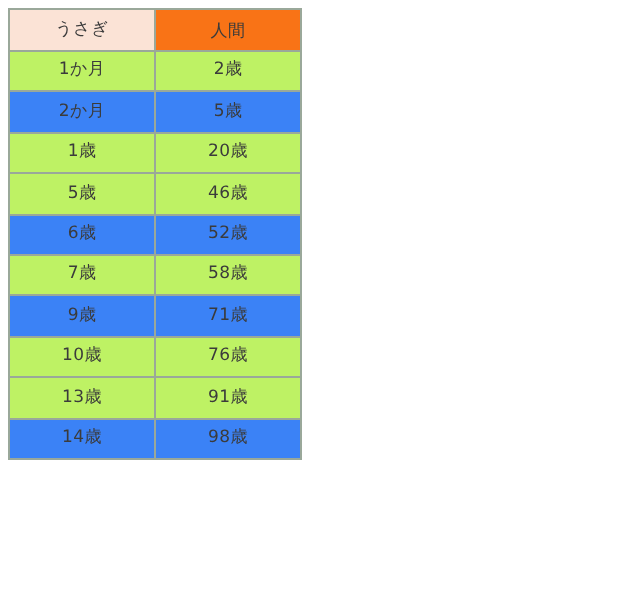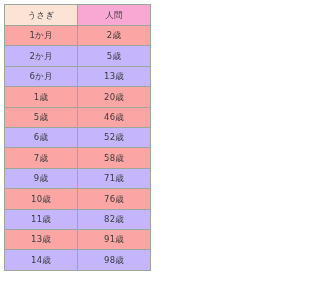--- a/index.html
+++ b/index.html
@@ -40,23 +40,23 @@
     padding: 0;
     height: 19.4px;
     letter-spacing: 0.2px;
     white-space: nowrap;
     overflow: hidden;
   }
   table.age-table thead th {
     height: 20px;
   }
   th.hdr-rabbit { background: #fbe3d6; }
-  th.hdr-human  { background: #f9a8d4; font-family: Liberation Serif, serif; }
-  tr.row-odd  td { background: #fca5a5; }
-  tr.row-even td { background: #c4b5fd; }
+  th.hdr-human  { background: #f97316; font-family: Liberation Serif, serif; }
+  tr.row-odd  td { background: #bef264; }
+  tr.row-even td { background: #3b82f6; }
 </style>
 </head>
 <body>
 
 <div id="age-table-wrap">
   <table class="age-table">
     <colgroup>
       <col class="c-rabbit">
       <col class="c-human">
     </colgroup>
@@ -68,24 +68,20 @@
     </thead>
     <tbody id="age-table-body">
         <tr class="row-odd">
           <td>1か月</td>
           <td>2歳</td>
         </tr>
         <tr class="row-even">
           <td>2か月</td>
           <td>5歳</td>
         </tr>
-        <tr class="row-even">
-          <td>6か月</td>
-          <td>13歳</td>
-        </tr>
         <tr class="row-odd">
           <td>1歳</td>
           <td>20歳</td>
         </tr>
         <tr class="row-odd">
           <td>5歳</td>
           <td>46歳</td>
         </tr>
         <tr class="row-even">
           <td>6歳</td>
@@ -96,24 +92,20 @@
           <td>58歳</td>
         </tr>
         <tr class="row-even">
           <td>9歳</td>
           <td>71歳</td>
         </tr>
         <tr class="row-odd">
           <td>10歳</td>
           <td>76歳</td>
         </tr>
-        <tr class="row-even">
-          <td>11歳</td>
-          <td>82歳</td>
-        </tr>
         <tr class="row-odd">
           <td>13歳</td>
           <td>91歳</td>
         </tr>
         <tr class="row-even">
           <td>14歳</td>
           <td>98歳</td>
         </tr>
       </tbody>
   </table>

